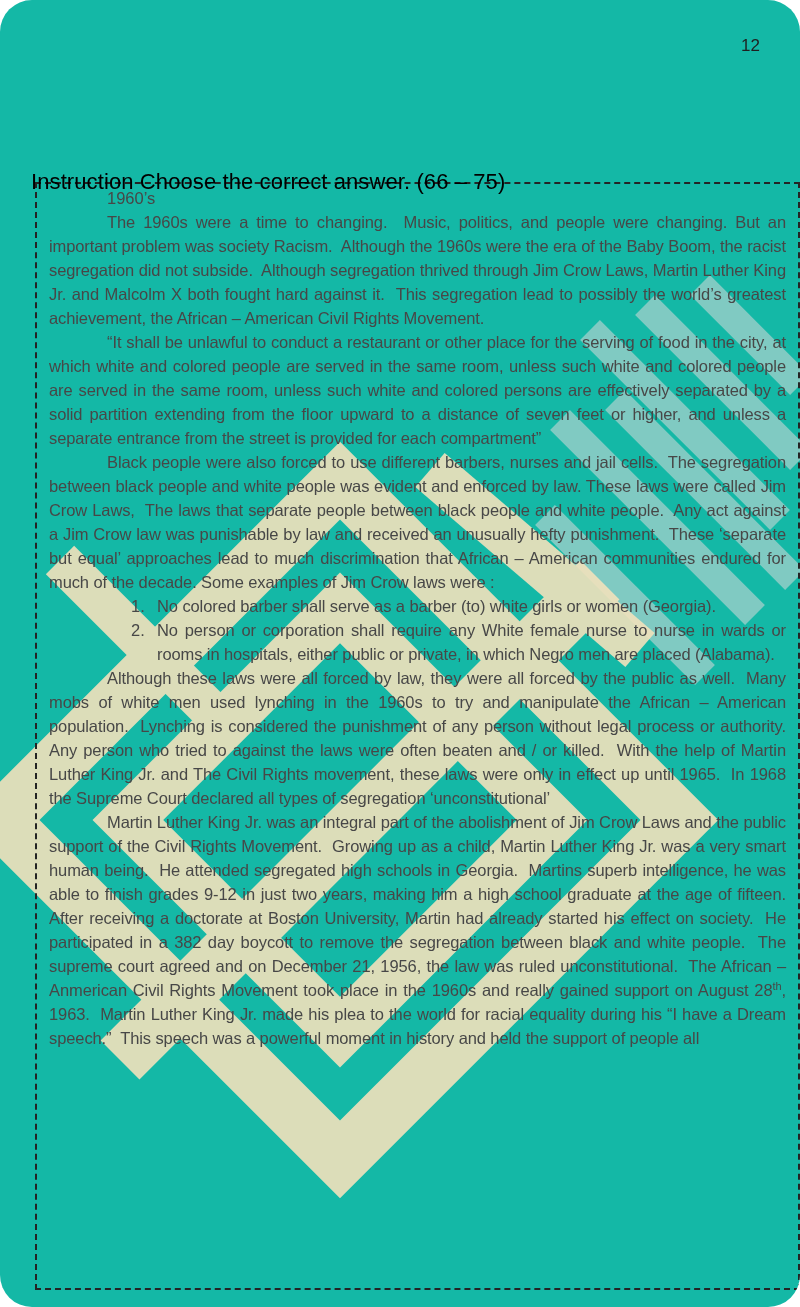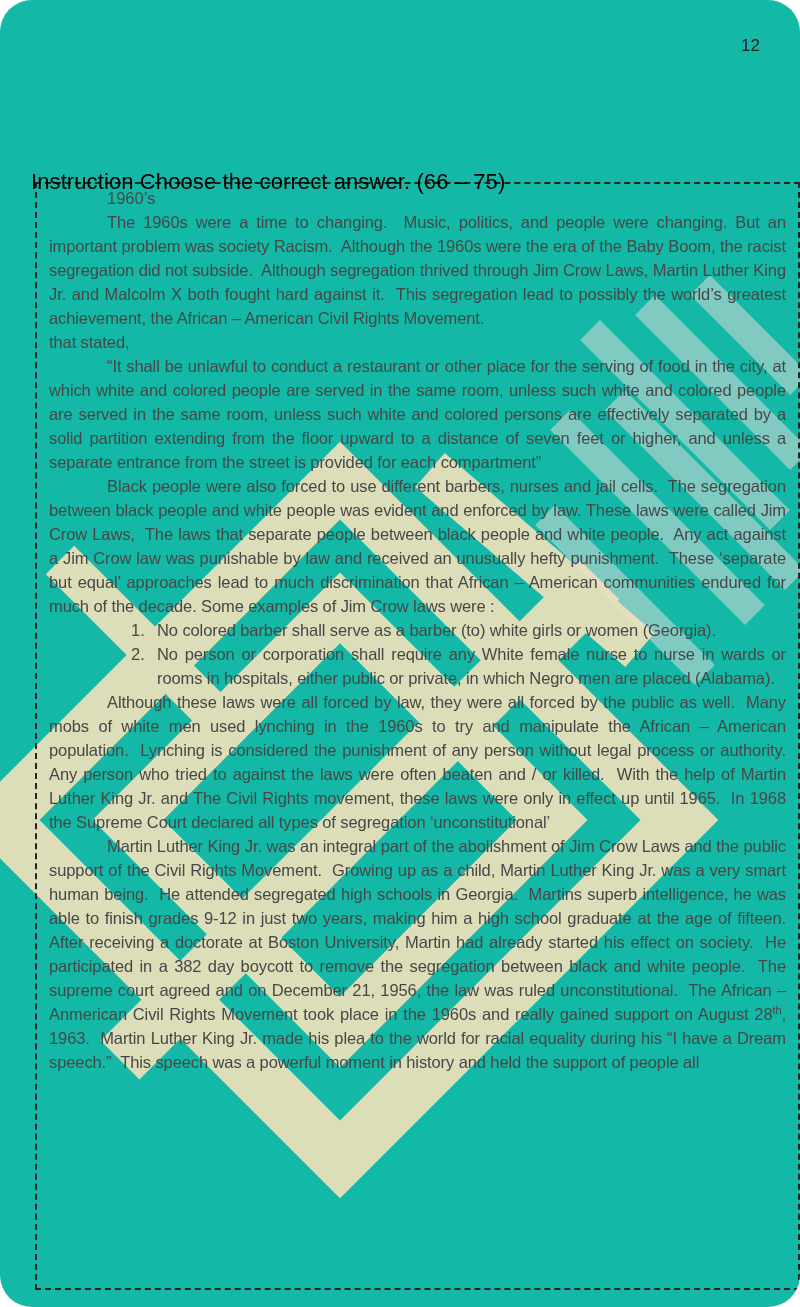--- a/index.html
+++ b/index.html
@@ -112,21 +112,20 @@
 
   <div class="page-number">12</div>
 
   <div class="instruction">Instruction Choose the correct answer. (66 – 75)</div>
 
   <div class="passage-box">
     <div class="passage-title">1960’s</div>
 
     <p class="para indent">The 1960s were a time to changing.  Music, politics, and people were changing. But an important problem was society Racism.  Although the 1960s were the era of the Baby Boom, the racist segregation did not subside.  Although segregation thrived through Jim Crow Laws, Martin Luther King Jr. and Malcolm X both fought hard against it.  This segregation lead to possibly the world’s greatest achievement, the African – American Civil Rights Movement.</p>
 
-    <p class="para">that stated,</p>
 
     <p class="para indent">“It shall be unlawful to conduct a restaurant or other place for the serving of food in the city, at which white and colored people are served in the same room, unless such white and colored people are served in the same room, unless such white and colored persons are effectively separated by a solid partition extending from the floor upward to a distance of seven feet or higher, and unless a separate entrance from the street is provided for each compartment”</p>
 
     <p class="para indent">Black people were also forced to use different barbers, nurses and jail cells.  The segregation between black people and white people was evident and enforced by law. These laws were called Jim Crow Laws,  The laws that separate people between black people and white people.  Any act against a Jim Crow law was punishable by law and received an unusually hefty punishment.  These ‘separate but equal’ approaches lead to much discrimination that African – American communities endured for much of the decade. Some examples of Jim Crow laws were :</p>
 
     <div class="list-item">
       <span class="num">1.</span>
       <span class="txt">No colored barber shall serve as a barber (to) white girls or women (Georgia).</span>
     </div>
     <div class="list-item">

